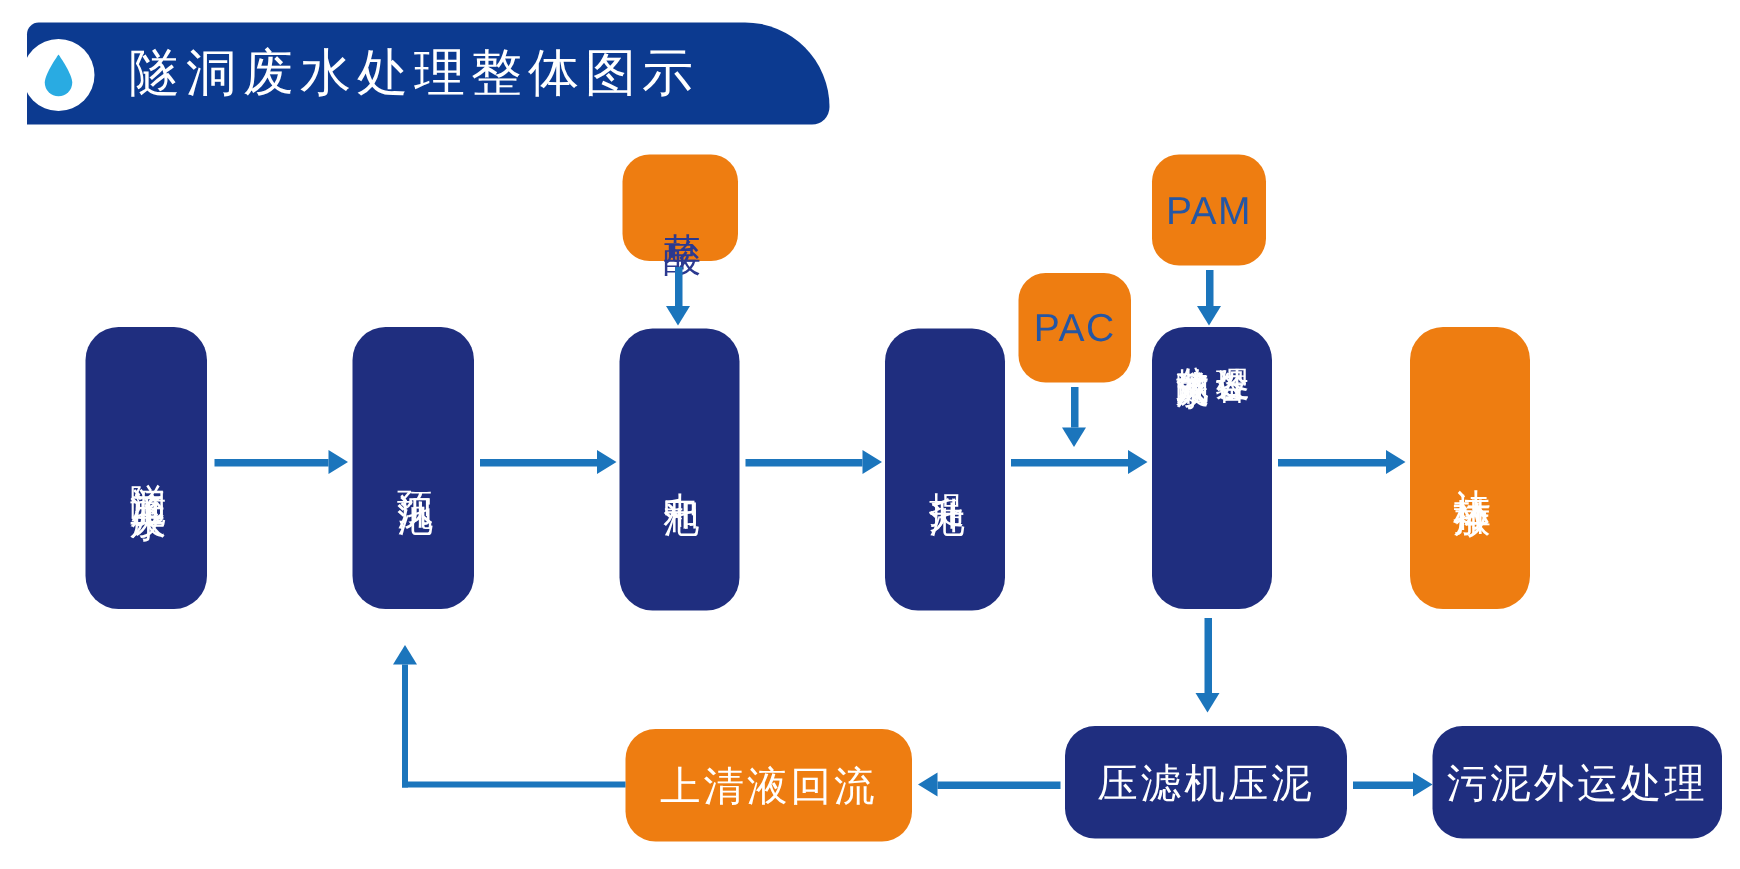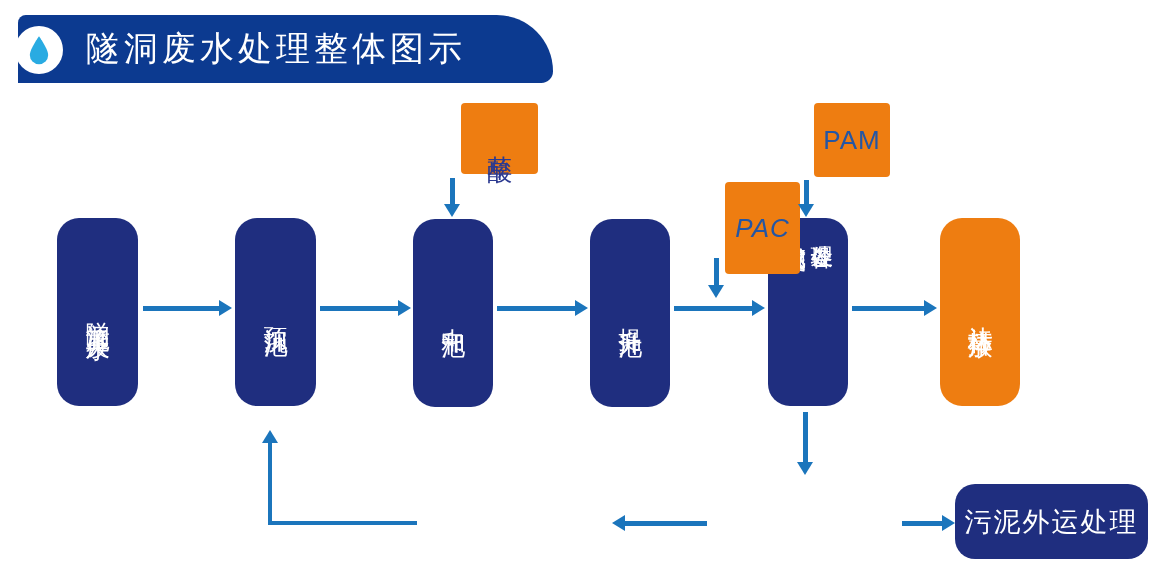--- a/index.html
+++ b/index.html
@@ -47,22 +47,22 @@
   .navy{background:var(--navy);}
   .orange{background:var(--orange);}
   .tall{width:81px;height:188px;border-radius:22px;}
   .vtext{
     writing-mode:vertical-lr;text-orientation:upright;
     font-size:24px;letter-spacing:3px;line-height:1.1;
   }
   .two-col{align-items:flex-start;padding-top:9px;gap:2px;}
   .two-col .vtext{font-size:22px;letter-spacing:1px;line-height:1.12;}
   .chem{
-    border-radius:4px;
-    font-size:26px;font-weight:bold;margin-left:46px;
+    border-radius:18px;
+    font-size:26px;font-weight:bold;
   }
   .chem-cn{color:var(--chem-navy);font-weight:normal;}
   .chem-en{color:var(--chem-blue);font-weight:normal;letter-spacing:1px;}
   .wide{
     width:188px;height:75px;border-radius:20px;
     font-size:27px;letter-spacing:2px;white-space:nowrap;
   }
   
   .shaft{position:absolute;background:var(--arrow);}
   .head{position:absolute;width:0;height:0;}
@@ -107,33 +107,39 @@
   </div>
 
   <div class="node orange tall" style="left:940px;top:218px;width:80px;">
     <span class="vtext" style="font-size:25px;">达标排放</span>
   </div>
 
   <div class="node orange chem" style="left:415px;top:103px;width:77px;height:71px;">
     <span class="vtext chem-cn" style="font-size:25px;letter-spacing:4px;">草酸</span>
   </div>
 
-  <div class="node orange chem" style="left:679px;top:182px;width:75px;height:92px;font-style:italic;">
+  <div class="node orange chem" style="left:679px;top:182px;width:75px;height:73px;">
     <span class="chem-en">PAC</span>
   </div>
 
   <div class="node orange chem" style="left:768px;top:103px;width:76px;height:74px;">
     <span class="chem-en">PAM</span>
   </div>
 
+  <div class="node navy wide" style="left:710px;top:484px;">
+    <span>压滤机压泥</span>
+  </div>
 
   <div class="node navy wide" style="left:955px;top:484px;width:193px;justify-content:center;">
     <span>污泥外运处理</span>
   </div>
 
+  <div class="node orange wide" style="left:417px;top:486px;width:191px;">
+    <span>上清液回流</span>
+  </div>
 
   <div>
     <div class="shaft" style="left:143px;top:306px;width:76px;height:5px;"></div>
     <div class="head r" style="left:219px;top:300px;"></div>
   </div>
   <div>
     <div class="shaft" style="left:320px;top:306px;width:78px;height:5px;"></div>
     <div class="head r" style="left:398px;top:300px;"></div>
   </div>
   <div>

